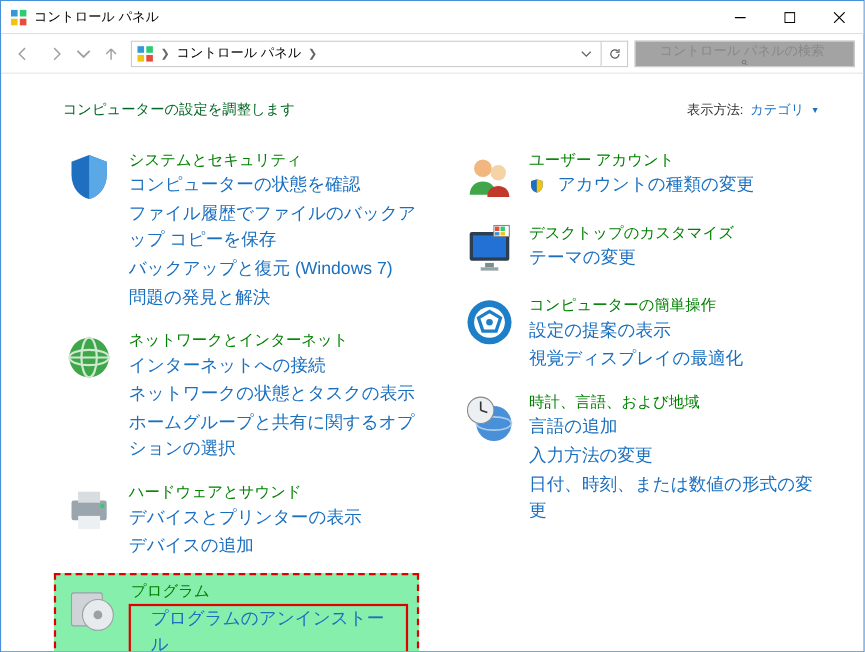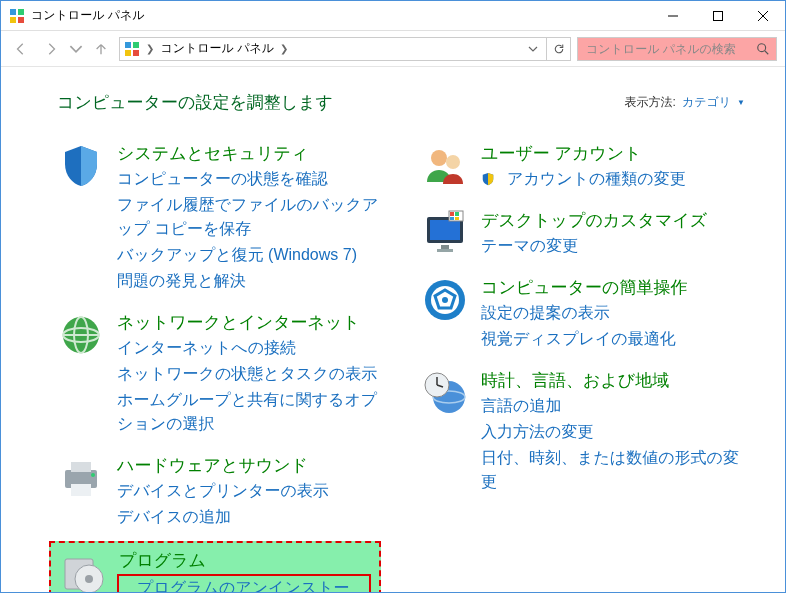--- a/index.html
+++ b/index.html
@@ -76,21 +76,22 @@
     border-left: none;
     display: flex; align-items: center; justify-content: center;
     margin-left: -6px;
   }
   .search {
     width: 200px; height: 24px;
     border: 1px solid #cccccc;
     display: flex; align-items: center;
     padding: 0 6px;
     color: #777;
-    background: #fca5a5;
+    background: #a3a3a3;
+    flex-direction: column;
   }
   .search input {
     border: none; outline: none;
     flex: 1;
     font-size: 12px;
     color: #333;
     background: transparent;
   }
   .search input::placeholder { color: #888; }
   .search svg { width: 14px; height: 14px; color: #555; }
@@ -99,21 +100,21 @@
   .content {
     padding: 24px 40px 10px 56px;
   }
   .header-row {
     display: flex;
     align-items: center;
     margin-bottom: 28px;
   }
   .page-title {
     color: #006622;
-    font-size: 17px;
+    font-size: 13px;
     flex: 1;
   }
   .view-by {
     font-size: 12px;
     color: #333;
     display: flex;
     align-items: center;
     gap: 6px;
   }
   .view-by .link {
@@ -143,21 +144,21 @@
     width: 48px; height: 48px;
     flex-shrink: 0;
   }
   .cat .texts {
     display: flex;
     flex-direction: column;
     gap: 2px;
   }
   .cat-title {
     color: #008000;
-    font-size: 17px;
+    font-size: 14px;
   }
   .sublink {
     color: #1a6fbf;
     font-size: 16px;
     line-height: 1.5;
     cursor: pointer;
   }
 
   
   .highlighted {

